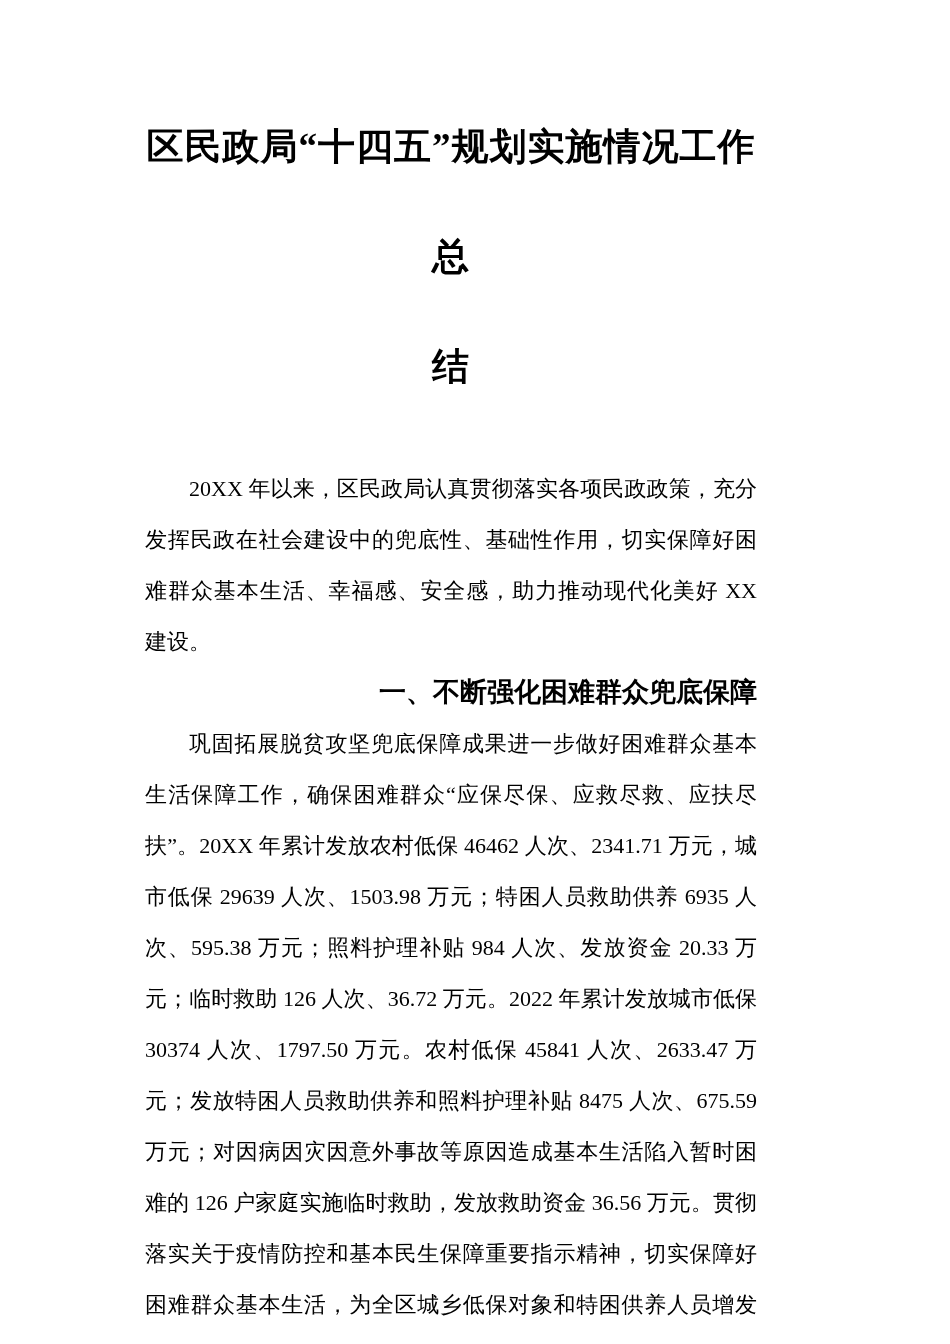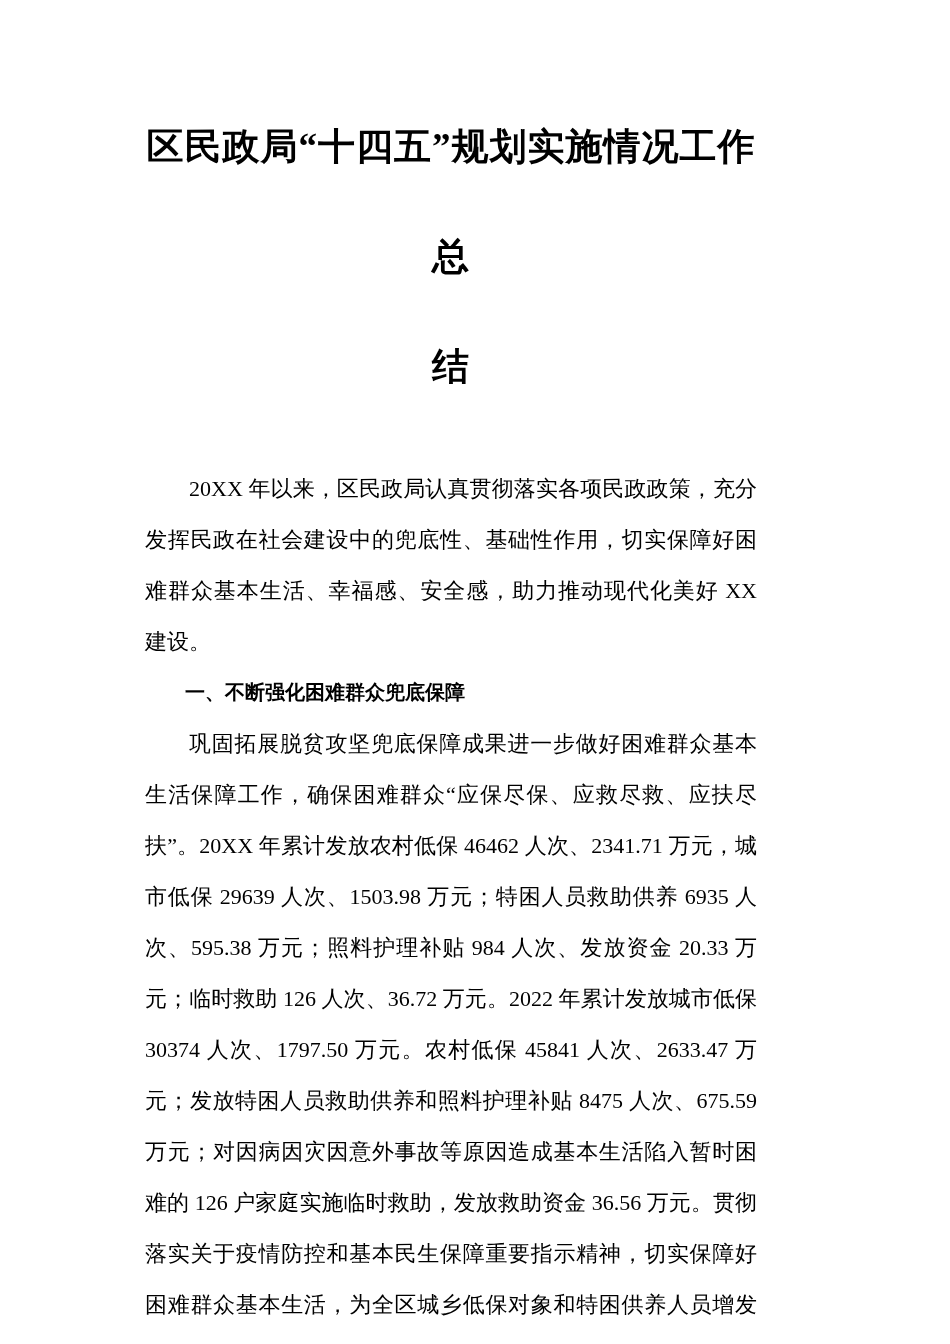--- a/index.html
+++ b/index.html
@@ -37,24 +37,24 @@
     text-align: justify;
     text-justify: inter-character;
   }
   .para {
     margin: 0;
     text-indent: 2em;
   }
   .heading {
     margin: 0;
     text-indent: 2em;
-    font-size: 20px;
+    font-size: 27px;
     font-weight: bold;
     line-height: 51px;
-    text-align: left;
+    text-align: right;
     font-family: "Liberation Sans", "DejaVu Sans", sans-serif;
   }
 </style>
 </head>
 <body>
 
 <div class="page">
 
   <h1 class="doc-title">
     <div class="title-line">区民政局“十四五”规划实施情况工作总</div>

